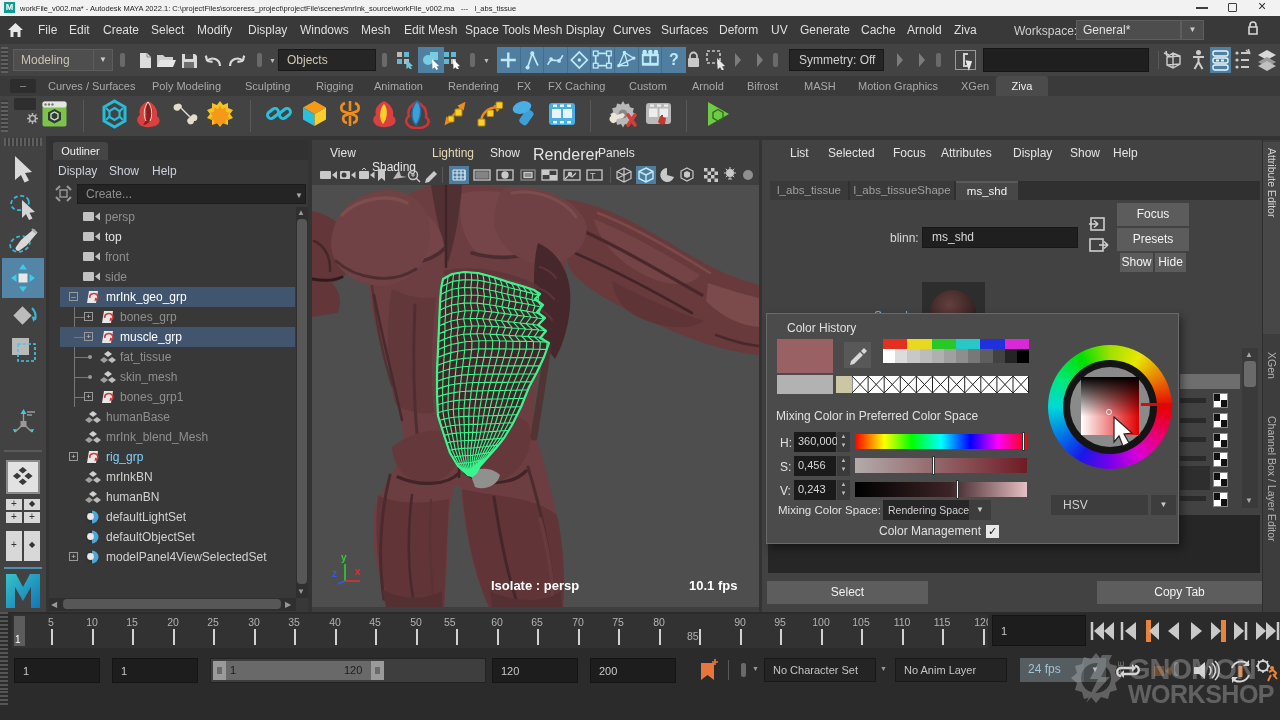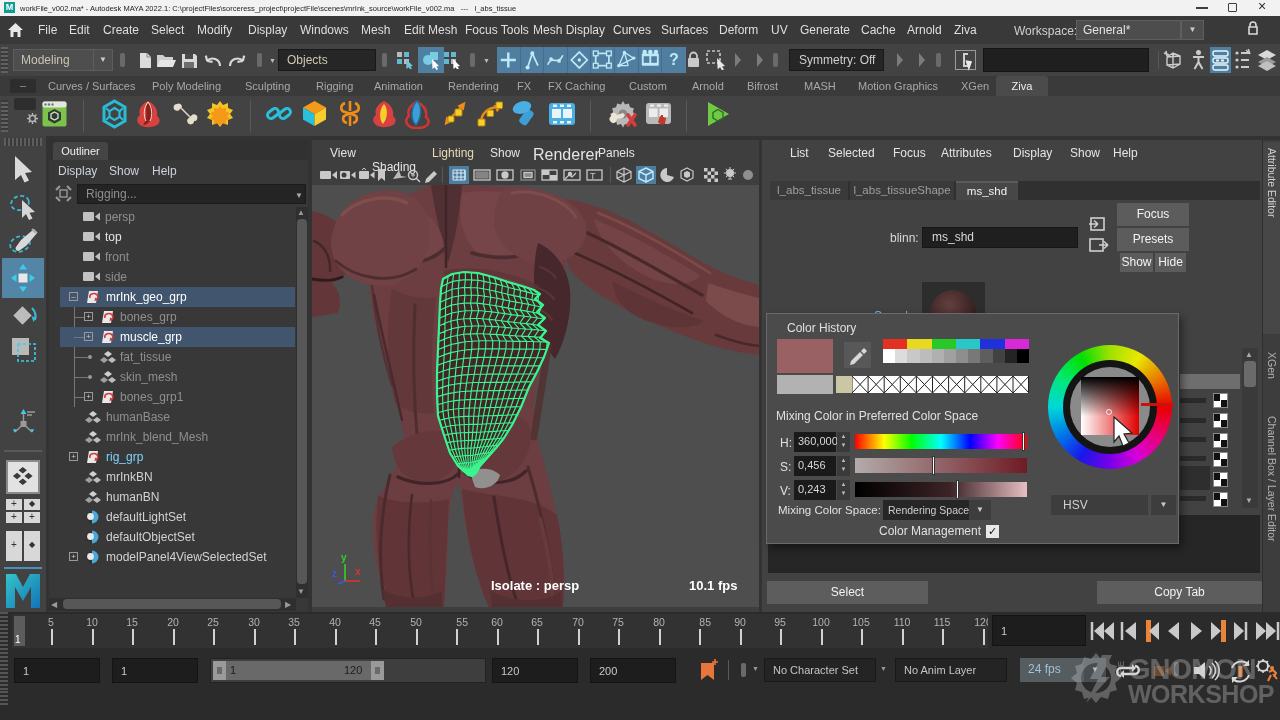--- a/index.html
+++ b/index.html
@@ -22,21 +22,21 @@
     </svg>
  <div class="abs" style="left:38px;top:7px">File</div>
  <div class="abs" style="left:69px;top:7px">Edit</div>
  <div class="abs" style="left:103px;top:7px">Create</div>
  <div class="abs" style="left:151px;top:7px">Select</div>
  <div class="abs" style="left:197px;top:7px">Modify</div>
  <div class="abs" style="left:248px;top:7px">Display</div>
  <div class="abs" style="left:300px;top:7px">Windows</div>
  <div class="abs" style="left:361px;top:7px">Mesh</div>
  <div class="abs" style="left:404px;top:7px">Edit Mesh</div>
- <div class="abs" style="left:465px;top:7px">Focus Tools</div>
+ <div class="abs" style="left:465px;top:7px">Space Tools</div>
  <div class="abs" style="left:533px;top:7px">Mesh Display</div>
  <div class="abs" style="left:613px;top:7px">Curves</div>
  <div class="abs" style="left:661px;top:7px">Surfaces</div>
  <div class="abs" style="left:719px;top:7px">Deform</div>
  <div class="abs" style="left:771px;top:7px">UV</div>
  <div class="abs" style="left:800px;top:7px">Generate</div>
  <div class="abs" style="left:861px;top:7px">Cache</div>
  <div class="abs" style="left:907px;top:7px">Arnold</div>
  <div class="abs" style="left:954px;top:7px">Ziva</div>
  <div class="abs" style="left:1014px;top:8px;color:#cfcfcf">Workspace:</div>
@@ -392,21 +392,21 @@
 <div class="abs" style="left:49px;top:140px;width:259px;height:472px;background:#383838">
  <div class="abs" style="left:0;top:0;width:259px;height:20px;background:#313131"></div>
  <div class="abs" style="left:4px;top:2px;width:55px;height:18px;background:#454545;border-radius:3px 3px 0 0;color:#f0f0f0;font-size:11px;text-align:center;line-height:18px">Outliner</div>
  <div class="abs" style="left:9px;top:24px;color:#ccd2dc;font-size:12px">Display</div>
  <div class="abs" style="left:60px;top:24px;color:#ccd2dc;font-size:12px">Show</div>
  <div class="abs" style="left:103px;top:24px;color:#ccd2dc;font-size:12px">Help</div>
  <svg class="abs" style="left:6px;top:45px" width="17" height="17" viewBox="0 0 17 17">
       <path d="M5 1 L1 5 M12 1 l4 4 M1 12 l4 4 M16 12 l-4 4" stroke="#9a9a9a" stroke-width="2"></path>
       <rect x="5" y="5" width="7" height="7" fill="none" stroke="#9a9a9a" stroke-width="1.4"></rect>
     </svg>
- <div class="abs" style="left:28px;top:44px;width:229px;height:20px;background:#242424;border:1px solid #1c1c1c;color:#8f8f8f;font-size:12px;padding:2px 0 0 8px">Rigging...</div>
+ <div class="abs" style="left:28px;top:44px;width:229px;height:20px;background:#242424;border:1px solid #1c1c1c;color:#8f8f8f;font-size:12px;padding:2px 0 0 8px">Create...</div>
  <div class="abs" style="left:246px;top:51px;color:#aaa;font-size:8px">▼</div>
 </div>
 <div class="abs" style="left:49px;top:207px;width:259px;height:405px;font-size:12px">
 <div class="abs" style="left:25px;top:96px;width:1px;height:104px;background:#777"></div>
 <svg class="abs" style="left:34px;top:4px" width="17" height="11" viewBox="0 0 17 11">
       <rect x="0" y="1" width="11" height="9" rx="1" fill="#c2c2c2"></rect>
       <path d="M12 5.5 L17 1.5 V9.5 Z" fill="#c2c2c2"></path>
     </svg>
 <div class="abs" style="left:56px;top:3px;color:#8f8f8f">persp</div>
 <svg class="abs" style="left:34px;top:24px" width="17" height="11" viewBox="0 0 17 11">
@@ -839,27 +839,27 @@
 <div class="abs" style="left:27px;top:2px;width:24px;text-align:center">5</div>
 <div class="abs" style="left:68px;top:2px;width:24px;text-align:center">10</div>
 <div class="abs" style="left:108px;top:2px;width:24px;text-align:center">15</div>
 <div class="abs" style="left:149px;top:2px;width:24px;text-align:center">20</div>
 <div class="abs" style="left:189px;top:2px;width:24px;text-align:center">25</div>
 <div class="abs" style="left:230px;top:2px;width:24px;text-align:center">30</div>
 <div class="abs" style="left:270px;top:2px;width:24px;text-align:center">35</div>
 <div class="abs" style="left:311px;top:2px;width:24px;text-align:center">40</div>
 <div class="abs" style="left:351px;top:2px;width:24px;text-align:center">45</div>
 <div class="abs" style="left:392px;top:2px;width:24px;text-align:center">50</div>
-<div class="abs" style="left:432px;top:2px;width:24px;text-align:right">55</div>
+<div class="abs" style="left:432px;top:2px;width:24px;text-align:left">55</div>
 <div class="abs" style="left:473px;top:2px;width:24px;text-align:center">60</div>
 <div class="abs" style="left:513px;top:2px;width:24px;text-align:center">65</div>
 <div class="abs" style="left:554px;top:2px;width:24px;text-align:center">70</div>
 <div class="abs" style="left:594px;top:2px;width:24px;text-align:center">75</div>
 <div class="abs" style="left:635px;top:2px;width:24px;text-align:center">80</div>
-<div class="abs" style="left:675px;top:2px;width:24px;text-align:right">85</div>
+<div class="abs" style="left:675px;top:16px;width:24px;text-align:left">85</div>
 <div class="abs" style="left:716px;top:2px;width:24px;text-align:center">90</div>
 <div class="abs" style="left:756px;top:2px;width:24px;text-align:center">95</div>
 <div class="abs" style="left:797px;top:2px;width:24px;text-align:center">100</div>
 <div class="abs" style="left:837px;top:2px;width:24px;text-align:center">105</div>
 <div class="abs" style="left:878px;top:2px;width:24px;text-align:center">110</div>
 <div class="abs" style="left:918px;top:2px;width:24px;text-align:center">115</div>
 <div class="abs" style="left:959px;top:2px;width:24px;text-align:center">120</div>
 <div class="abs" style="left:39px;top:15px;width:2px;height:16px;background:#d2d2d2"></div>
 <div class="abs" style="left:80px;top:15px;width:2px;height:16px;background:#d2d2d2"></div>
 <div class="abs" style="left:120px;top:15px;width:2px;height:16px;background:#d2d2d2"></div>

